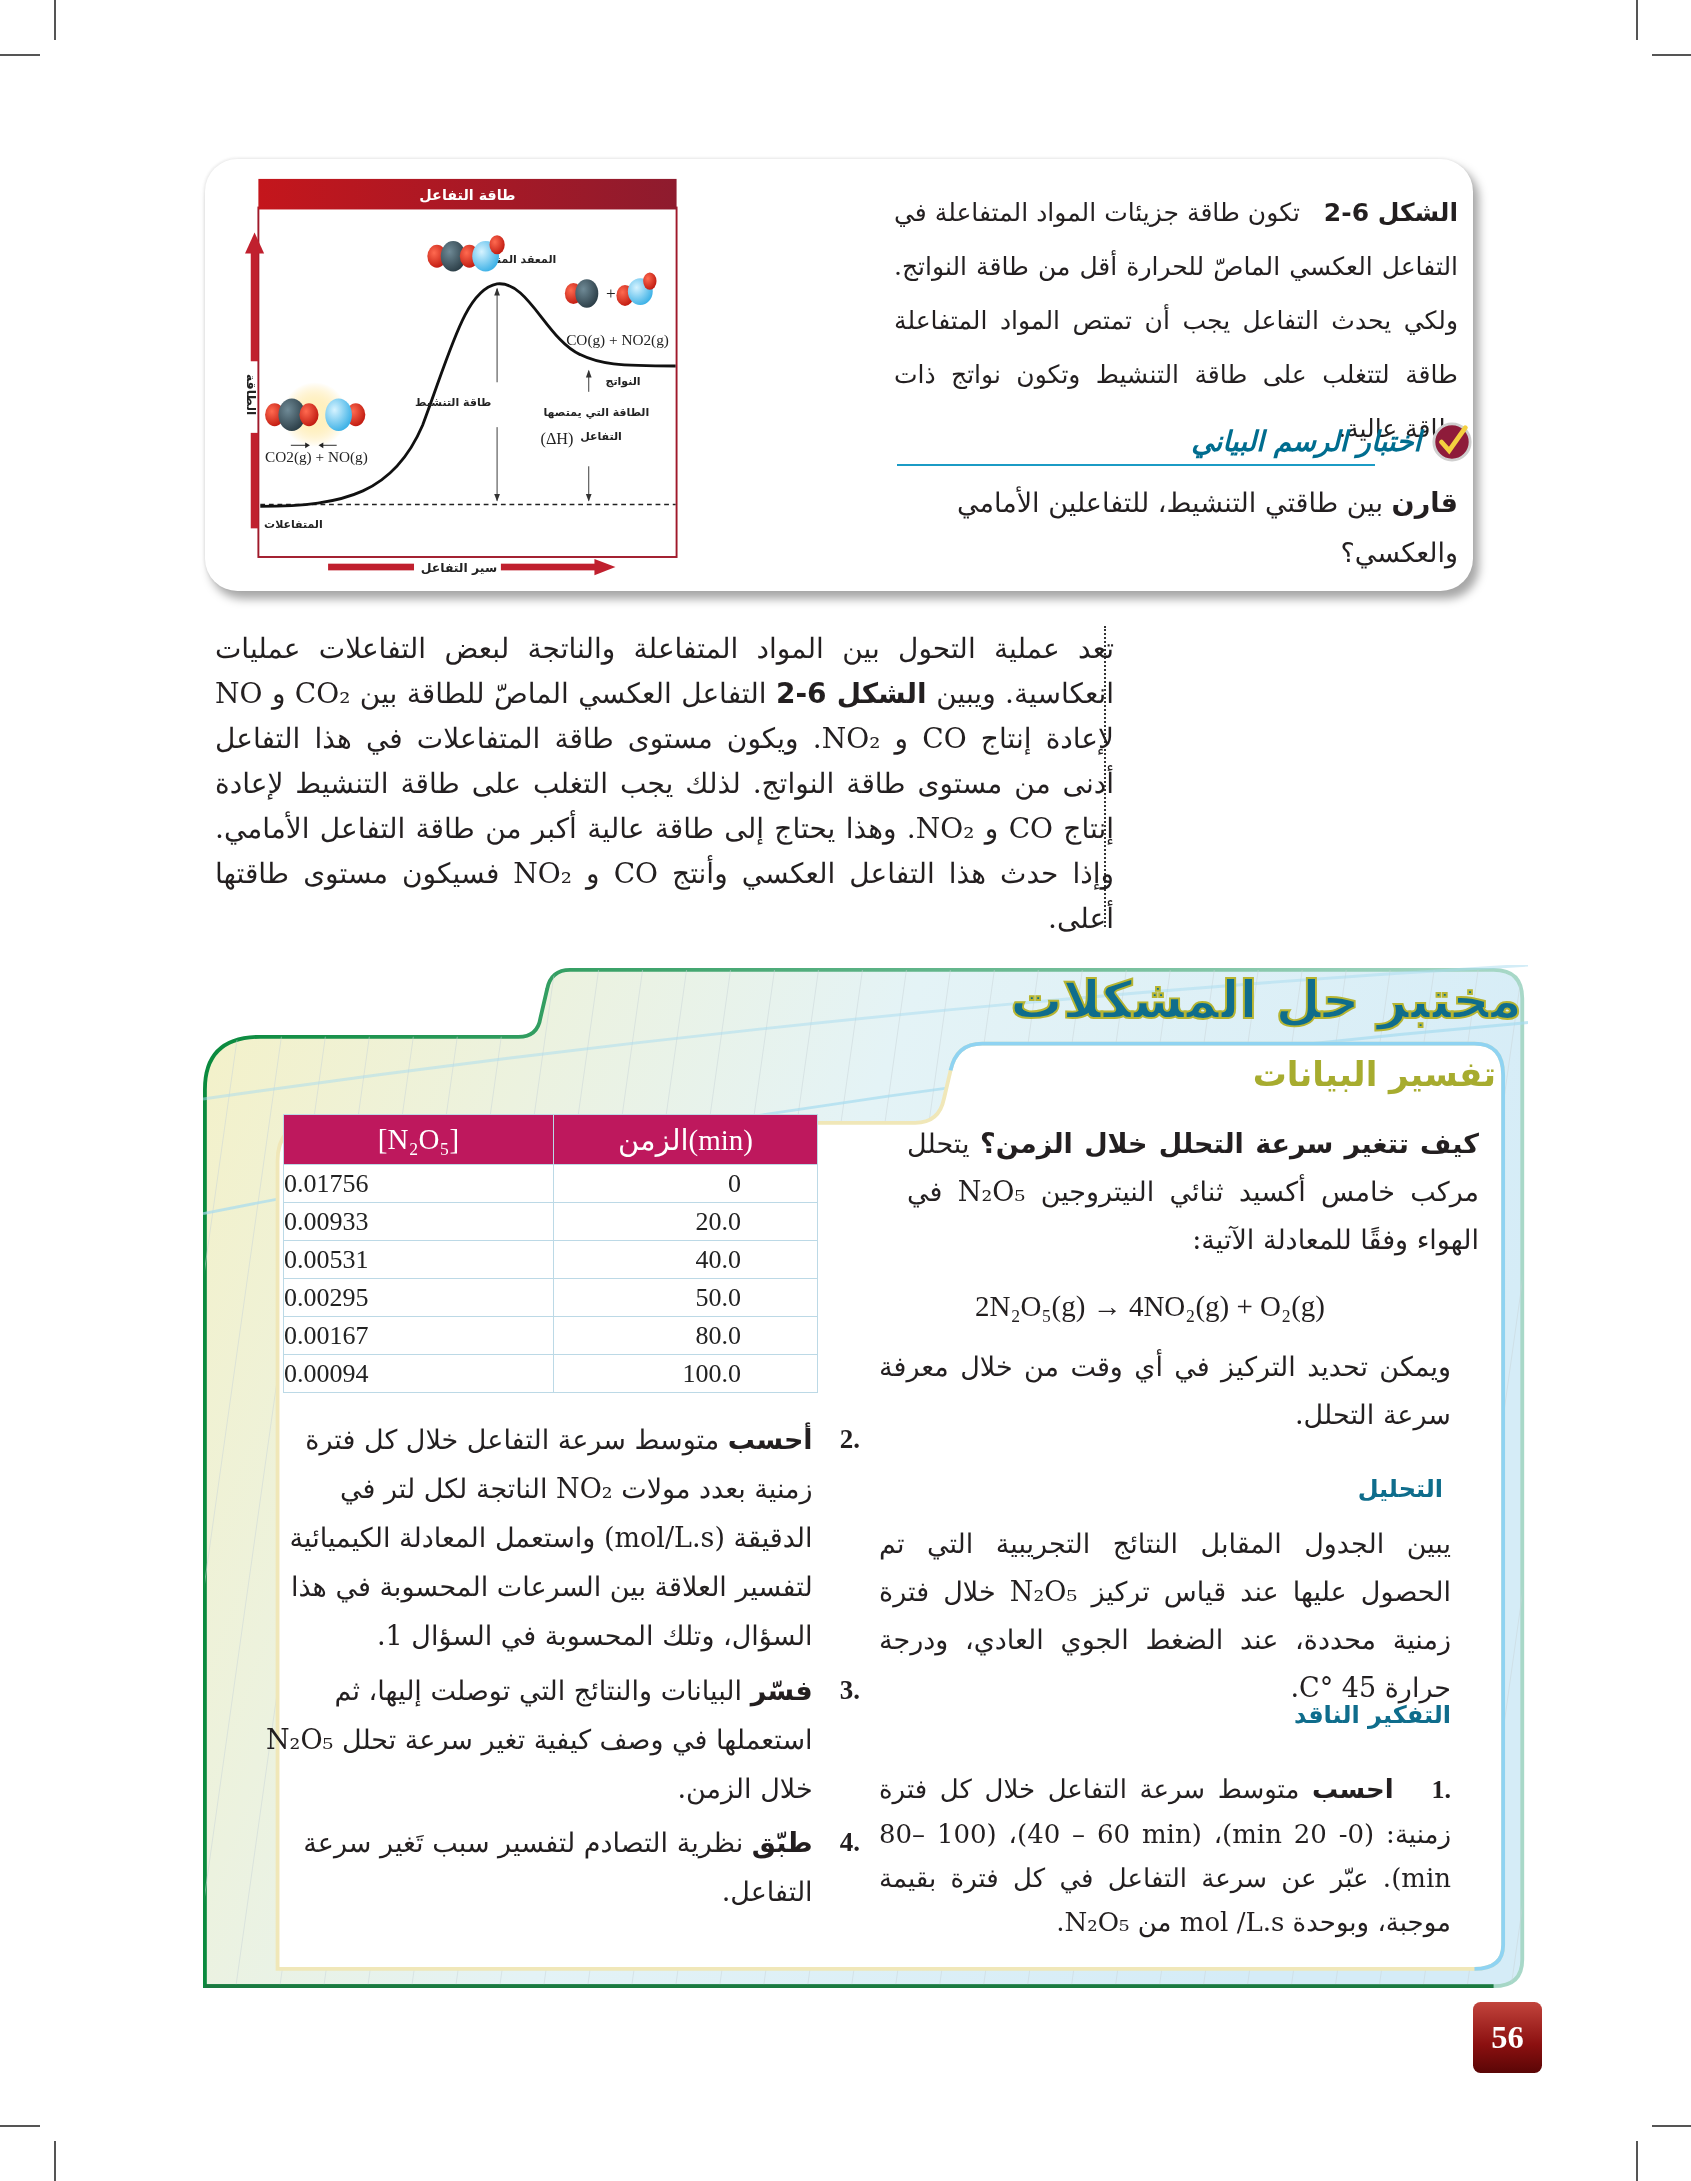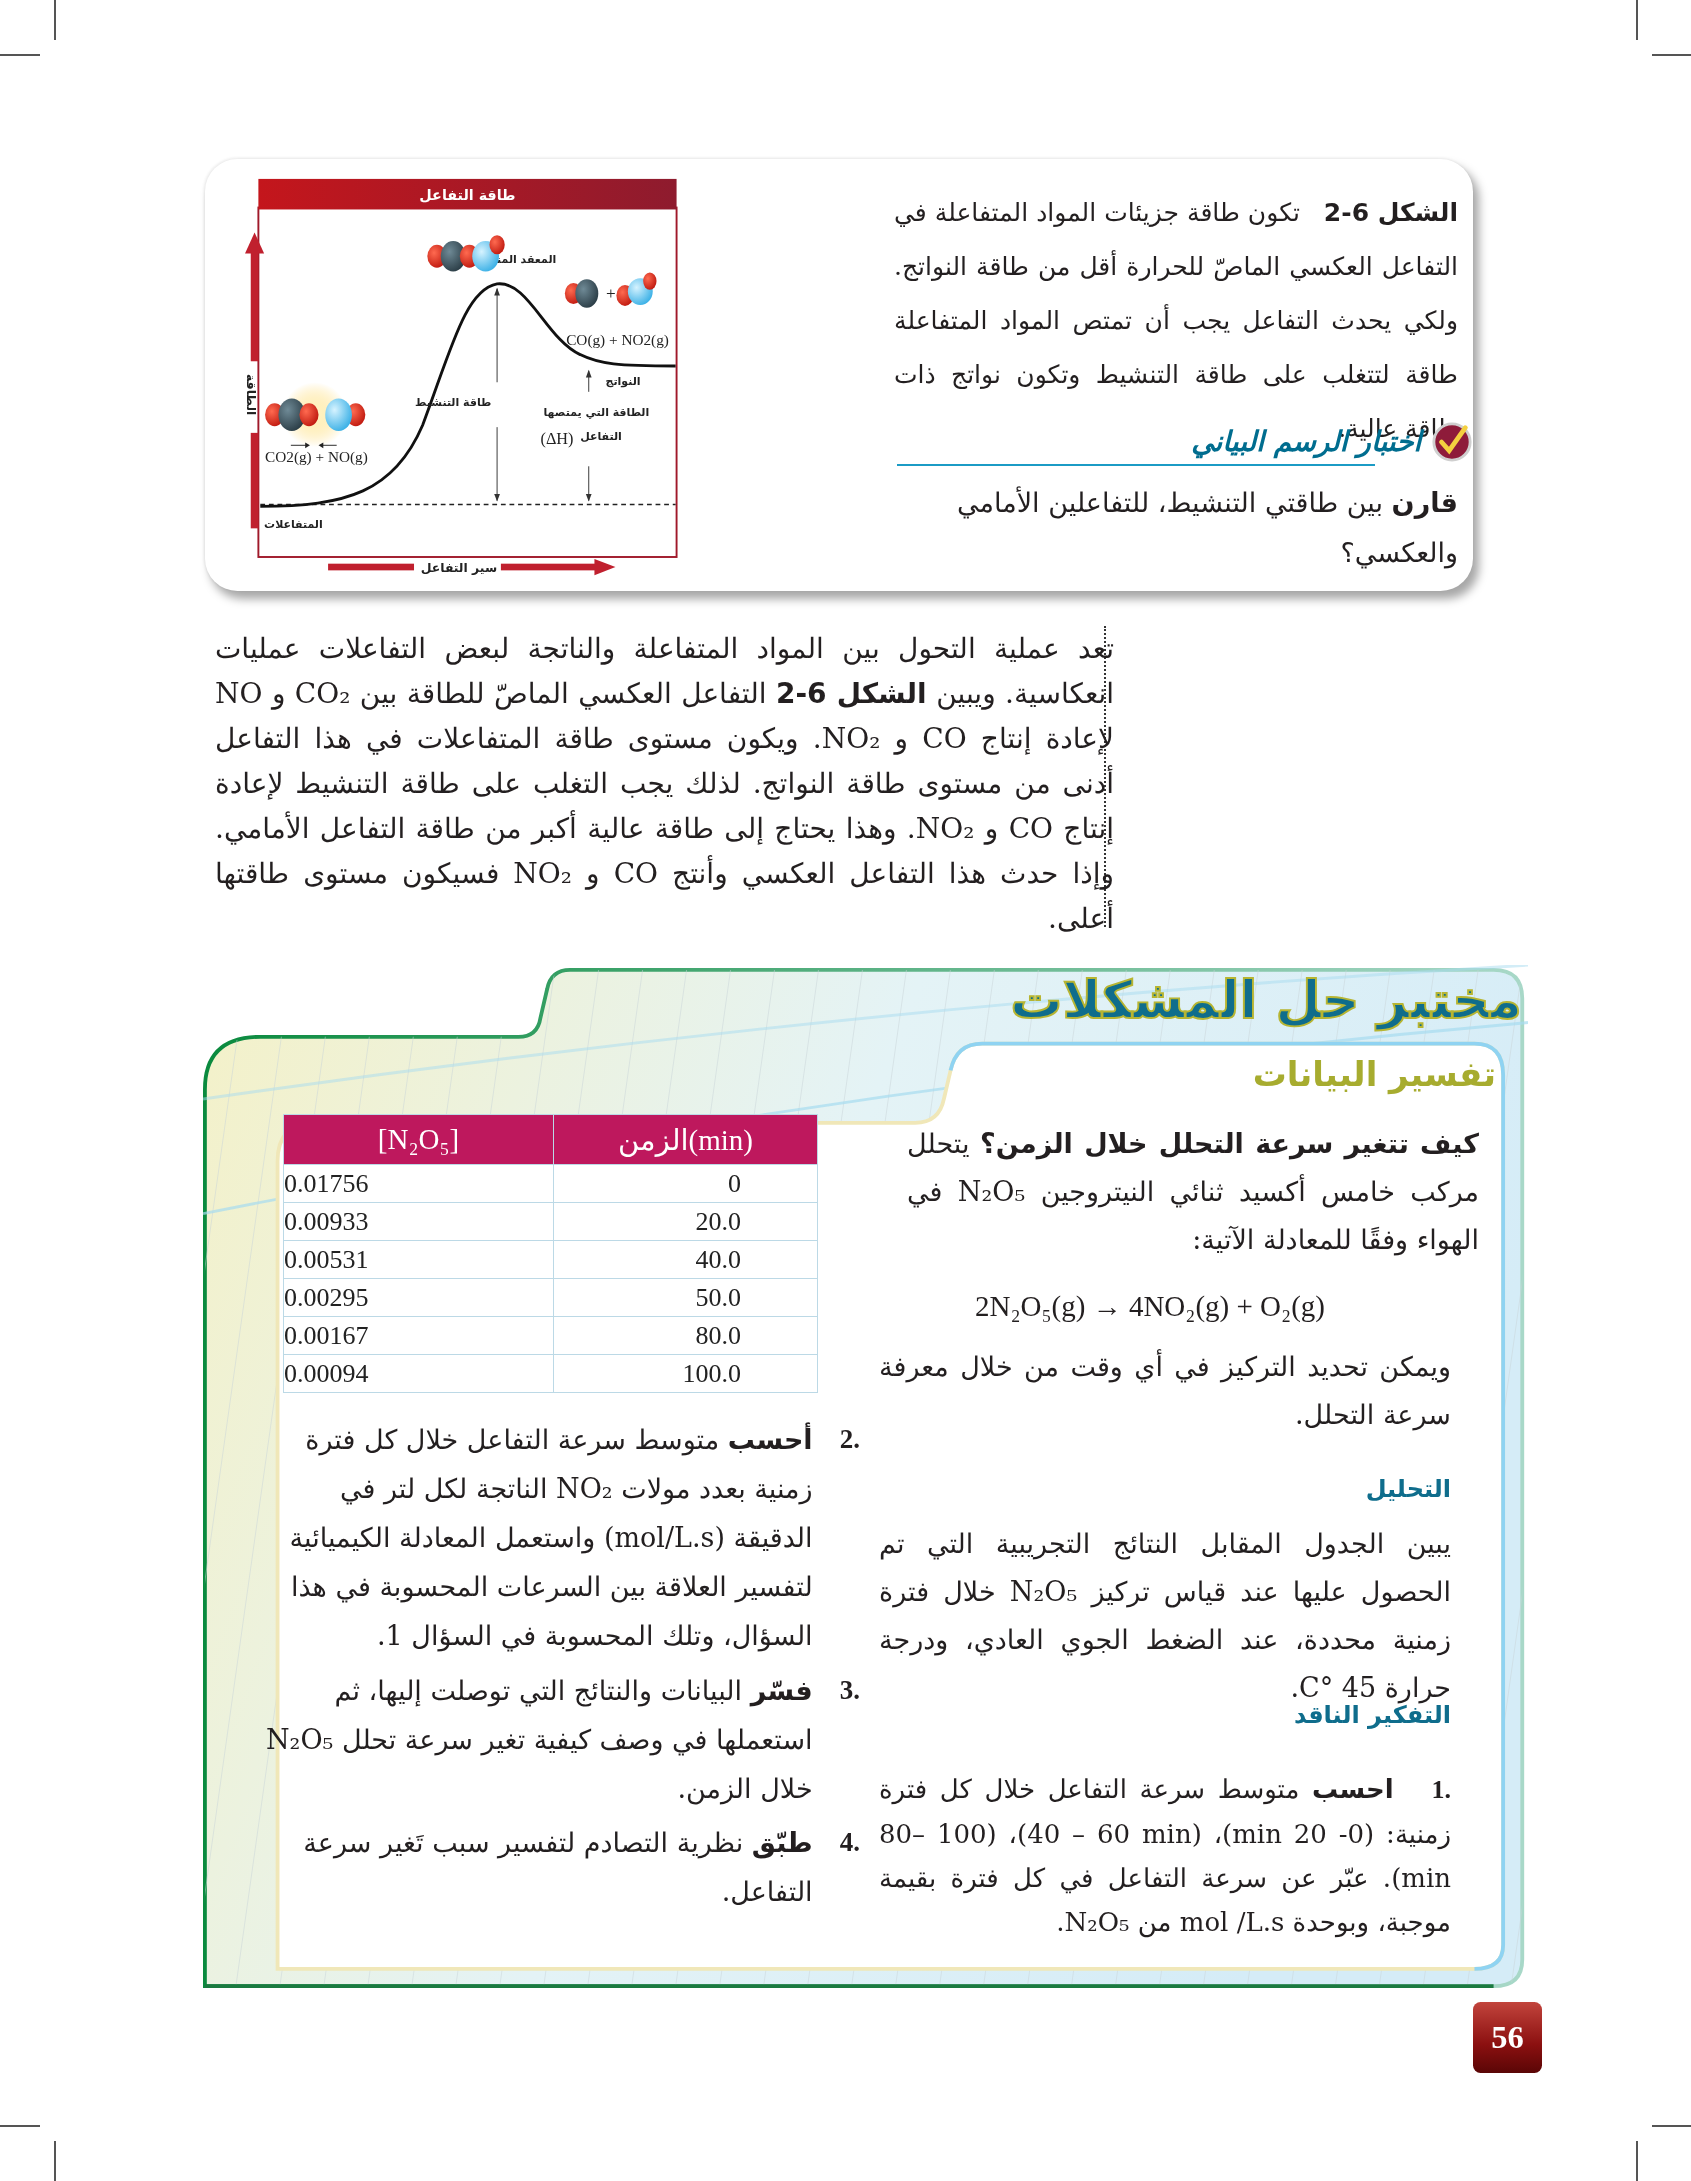--- a/index.html
+++ b/index.html
@@ -270,21 +270,21 @@
         <td class="c2">100.0</td>
       </tr>
   </tbody>
 </table>
 
 <div class="rtxt" style="left:864px;top:1120px;width:572px;margin-left:43px;">
   <b>كيف تتغير سرعة التحلل خلال الزمن؟</b><span> يتحلل مركب خامس أكسيد ثنائي النيتروجين N₂O₅ في الهواء وفقًا للمعادلة الآتية:</span>
 </div>
 <div style="position:absolute;left:975px;top:1290px;font-family:'Liberation Serif',serif;font-size:29px;">2N₂O₅(g) → 4NO₂(g) + O₂(g)</div>
 <div class="rtxt" style="left:879px;top:1343px;width:572px;">ويمكن تحديد التركيز في أي وقت من خلال معرفة سرعة التحلل.</div>
-<div class="sect-head" style="right:241px;top:1475px;">التحليل</div>
+<div class="sect-head" style="right:249px;top:1475px;">التحليل</div>
 <div class="rtxt" style="left:879px;top:1520px;width:572px;">يبين الجدول المقابل النتائج التجريبية التي تم الحصول عليها عند قياس تركيز N₂O₅ خلال فترة زمنية محددة، عند الضغط الجوي العادي، ودرجة حرارة 45 °C.</div>
 <div class="sect-head" style="right:241px;top:1701px;">التفكير الناقد</div>
 <div class="rtxt" style="left:879px;top:1742px;width:572px;font-size:26px;line-height:44px;margin-top:25px;">
   <span class="num">.1</span>&nbsp;&nbsp;
   <b>احسب</b><span> متوسط سرعة التفاعل خلال كل فترة زمنية: (0- 20 min)، (40 – 60 min)، (80– 100 min). عبّر عن سرعة التفاعل في كل فترة بقيمة موجبة، وبوحدة mol /L.s من N₂O₅.</span>
 </div>
 
 <div id="q-list">
   <div class="q">
     <span class="qn">.2</span>

